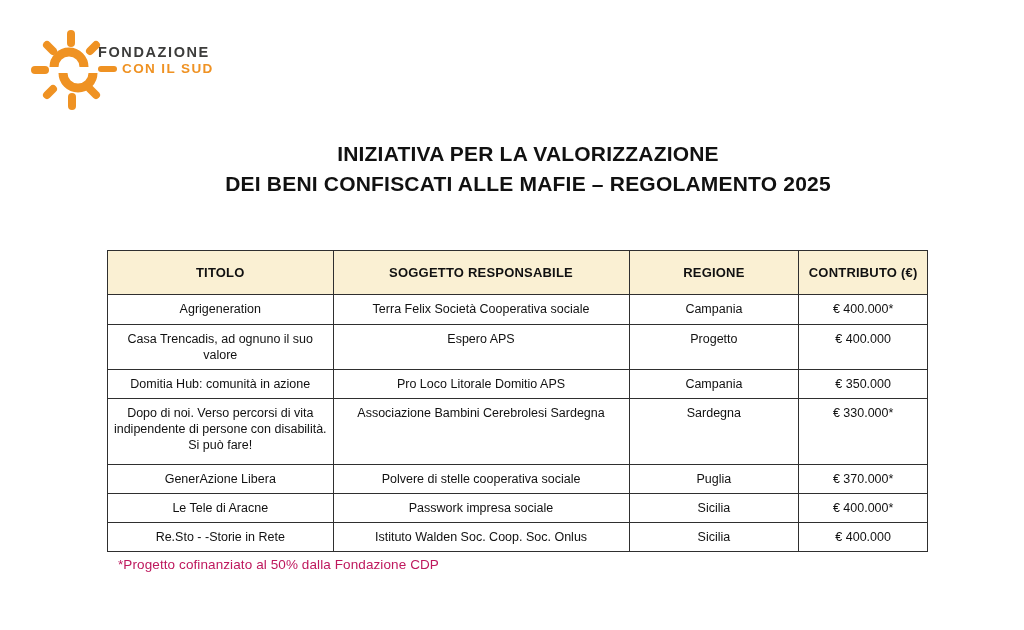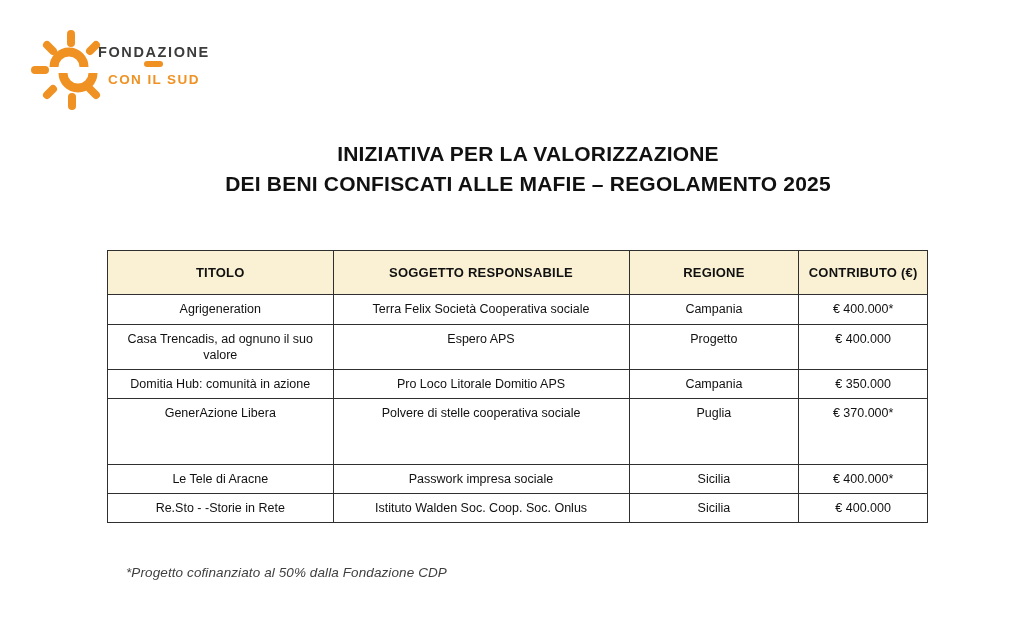--- a/index.html
+++ b/index.html
@@ -15,21 +15,21 @@
     font-family:"Liberation Sans",sans-serif;color:var(--ink);
   }
   .page{position:relative;width:1024px;height:630px;overflow:hidden;background:#fff;border-radius:15px;}
 
   
   .logo{position:absolute;left:22px;top:20px;width:300px;height:100px;}
   .sun{position:absolute;left:2px;top:2px;}
   .sun-stroke{stroke:var(--accent);fill:none;}
   .logo-text{position:absolute;left:76px;top:24px;}
   .brand1{font-size:14.5px;font-weight:bold;letter-spacing:1.6px;color:#3c3c3b;line-height:16px;}
-  .brand2row{display:flex;align-items:center;gap:5px;margin-top:1px;flex-direction:column;}
+  .brand2row{display:flex;align-items:center;gap:5px;margin-top:1px;}
   .logo-dash{width:19px;height:6px;border-radius:3px;background:var(--accent);}
   .brand2{font-size:13.5px;font-weight:bold;letter-spacing:1.4px;color:var(--accent);line-height:15px;}
 
   
   .title{
     position:absolute;top:123px;left:0;width:1024px;
     text-align:center;font-weight:bold;font-size:21px;line-height:30px;
     letter-spacing:0.2px;color:#111;margin:16px;
   }
 
@@ -56,22 +56,22 @@
   tbody tr:nth-child(1) td{height:30px;}
   tbody tr:nth-child(2) td{height:36px;}
   tbody tr:nth-child(3) td{height:28px;}
   tbody tr:nth-child(4) td{height:66px;}
   tbody tr:nth-child(5) td{height:28px;}
   tbody tr:nth-child(6) td{height:29px;}
   tbody tr:nth-child(7) td{height:27px;margin-top:20px;}
 
   
   .footnote{
-    position:absolute;left:110px;top:549px;margin:16px;
-    font-style:italic;font-size:13.5px;letter-spacing:0.1px;color:#404040;
+    position:absolute;left:110px;top:549px;margin:8px;
+    font-size:13.5px;letter-spacing:0.1px;color:#be185d;
   }
 </style>
 </head>
 <body>
 
 <div class="page">
 
   <div class="logo">
     <svg class="sun" width="92" height="92" viewBox="0 0 92 92" aria-hidden="true">
 
@@ -128,20 +128,26 @@
           <td>Progetto</td>
           <td>€ 400.000</td>
         </tr>
         <tr>
           <td>Domitia Hub: comunità in azione</td>
           <td>Pro Loco Litorale Domitio APS</td>
           <td>Campania</td>
           <td>€ 350.000</td>
         </tr>
         <tr>
+          <td>Dopo di noi. Verso percorsi di vita indipendente di persone con disabilità. Si può fare!</td>
+          <td>Associazione Bambini Cerebrolesi Sardegna</td>
+          <td>Sardegna</td>
+          <td>€ 330.000*</td>
+        </tr>
+        <tr>
           <td>GenerAzione Libera</td>
           <td>Polvere di stelle cooperativa sociale</td>
           <td>Puglia</td>
           <td>€ 370.000*</td>
         </tr>
         <tr>
           <td>Le Tele di Aracne</td>
           <td>Passwork impresa sociale</td>
           <td>Sicilia</td>
           <td>€ 400.000*</td>

